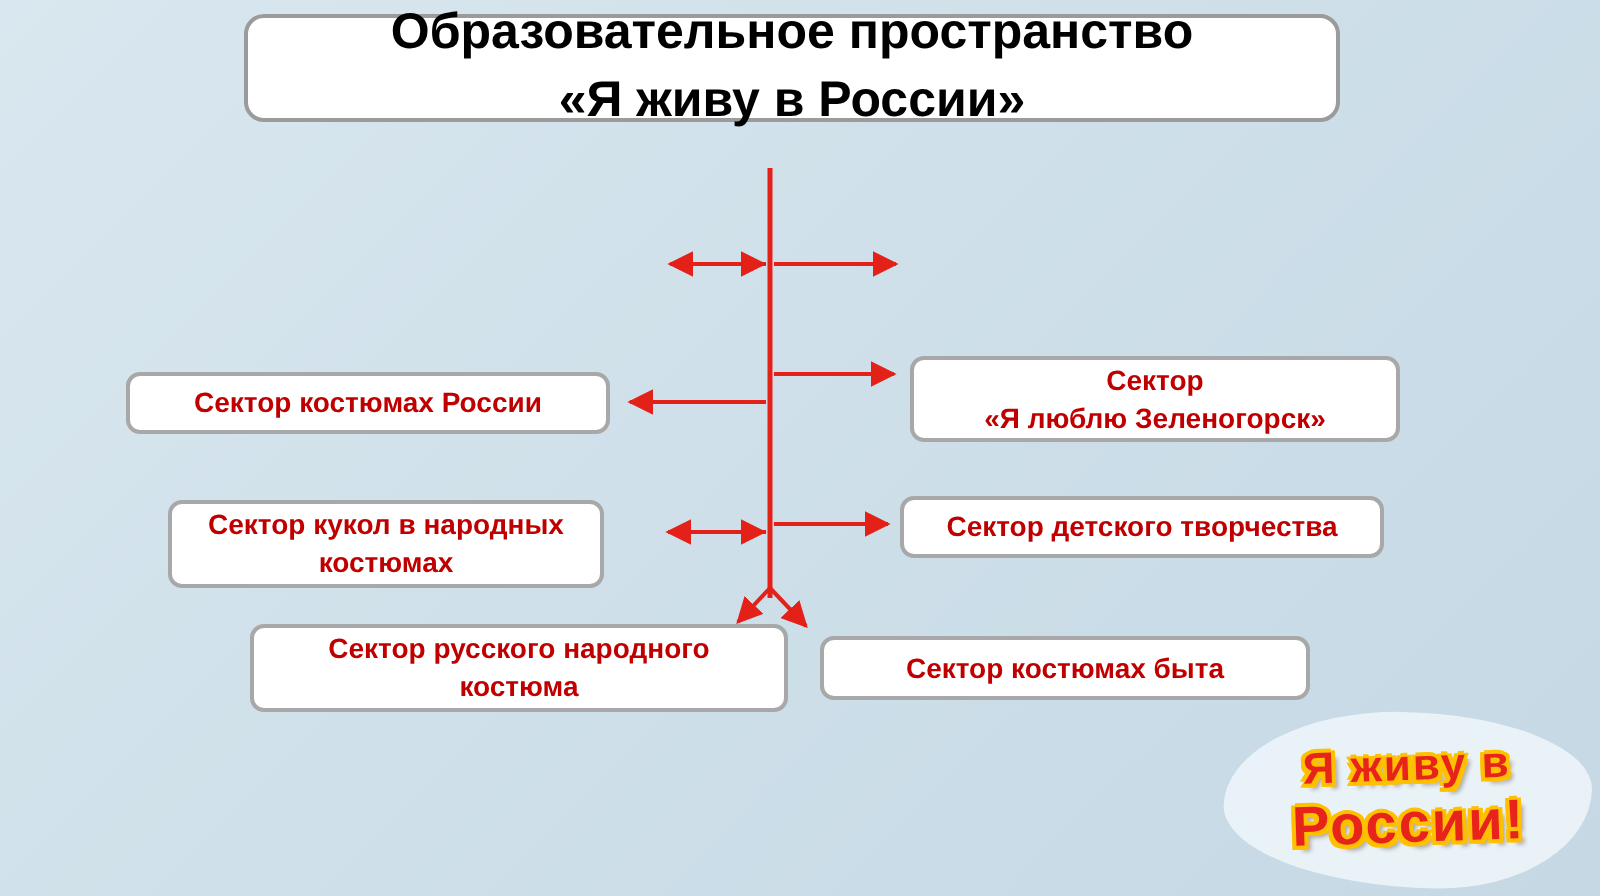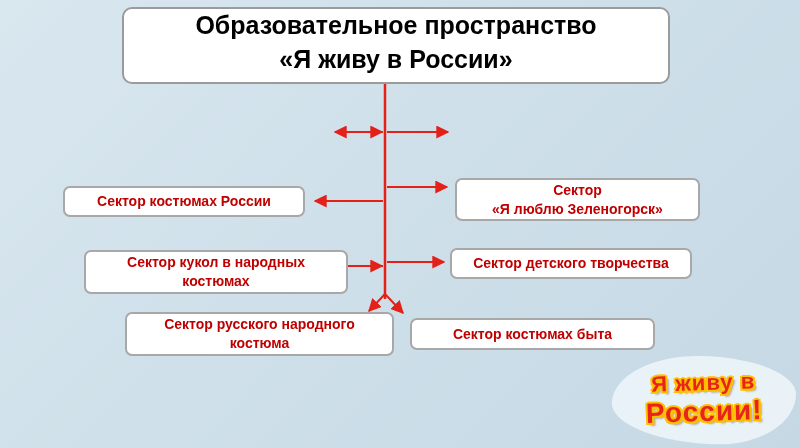--- a/index.html
+++ b/index.html
@@ -2,38 +2,38 @@
 <html><head>
 <meta charset="utf-8">
 <style>
   * { margin:0; padding:0; box-sizing:border-box; }
   body { font-family:"Liberation Sans", sans-serif; }
   .slide {
     position:relative; width:800px; height:448px; overflow:hidden;
     background:linear-gradient(135deg,#d9e7ef 0%,#cfe0ea 45%,#c5d8e4 100%);
   }
   .title-box {
-    position:absolute; left:122px; top:7px; width:548px; height:77px;
+    position:absolute; left:122px; top:7px; width:548px; height:54px;
     background:#ffffff; border:2px solid #9b9b9b; border-radius:10px;
-    display:flex; align-items:flex-start; justify-content:center;
+    display:flex; align-items:center; justify-content:center;
   }
   .title-text {
     color:#000000; font-weight:bold; font-size:25px; line-height:1.35;
     text-align:center; white-space:pre-line;
   }
   .connectors { position:absolute; left:0; top:0; width:800px; height:448px; }
   .box {
     position:absolute; background:#ffffff; border:2px solid #a8a8a8; border-radius:7px;
     color:#c00000; font-weight:bold; font-size:14px; line-height:1.35;
     display:flex; align-items:center; justify-content:center;
     text-align:center; white-space:pre-line; padding:2px 6px;
   }
   .box-l1 { left:88px;  top:117px; width:237px; height:31px; }
   .box-l2 { left:63px;  top:186px; width:242px; height:31px; }
-  .box-l3 { left:84px;  top:250px; width:264px; height:44px; }
+  .box-l3 { left:84px;  top:250px; width:218px; height:44px; }
   .box-r1 { left:453px; top:117px; width:247px; height:31px; }
   .box-r2 { left:455px; top:178px; width:245px; height:43px; }
   .box-r3 { left:450px; top:248px; width:242px; height:31px; }
   .box-b1 { left:125px; top:312px; width:269px; height:44px; }
   .box-b2 { left:410px; top:318px; width:245px; height:32px; }
   .logo {
     position:absolute; right:10px; bottom:6px; width:172px; height:78px;
     text-align:center; transform:rotate(-2deg); font-weight:bold;
   }
   .logo-bg {

